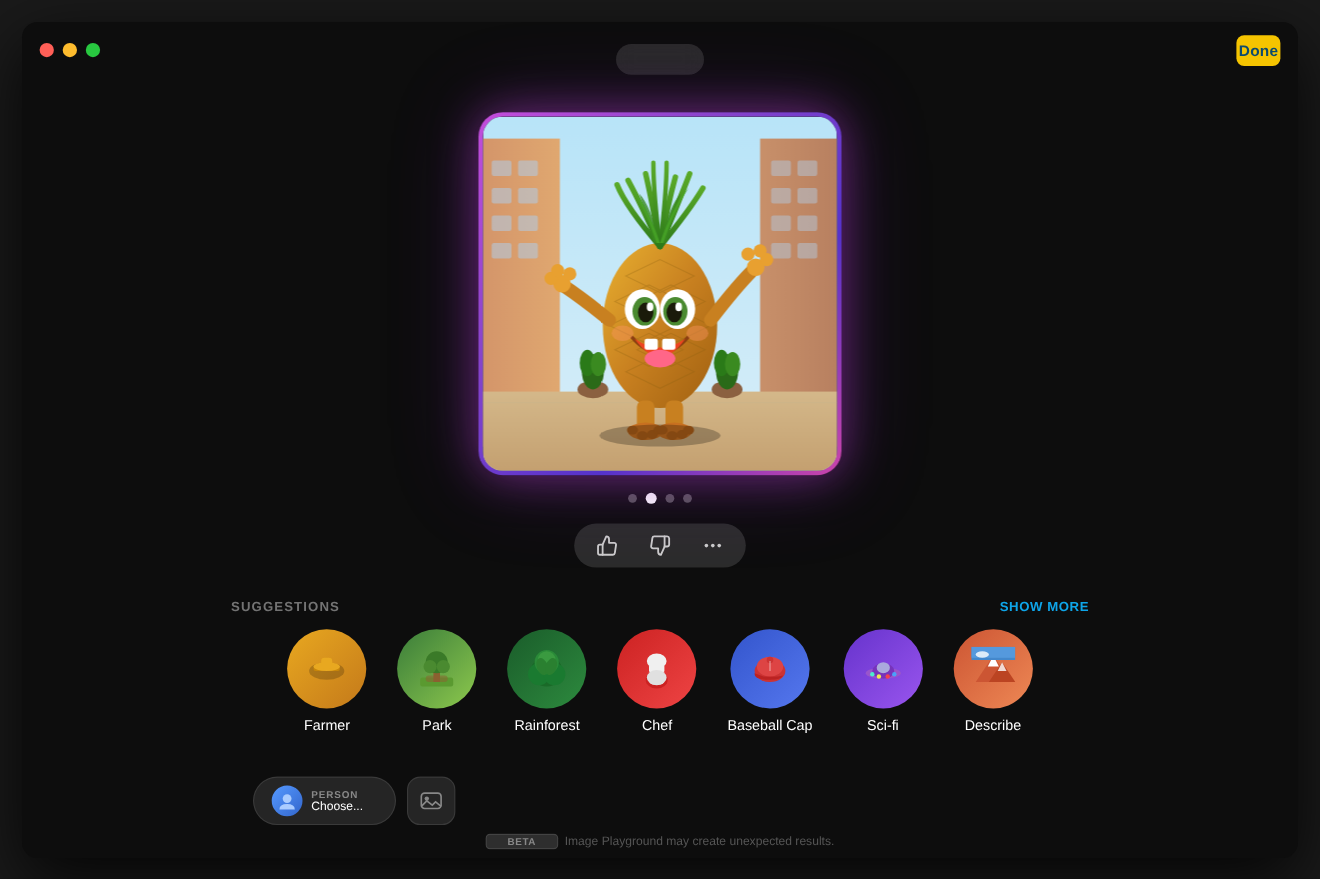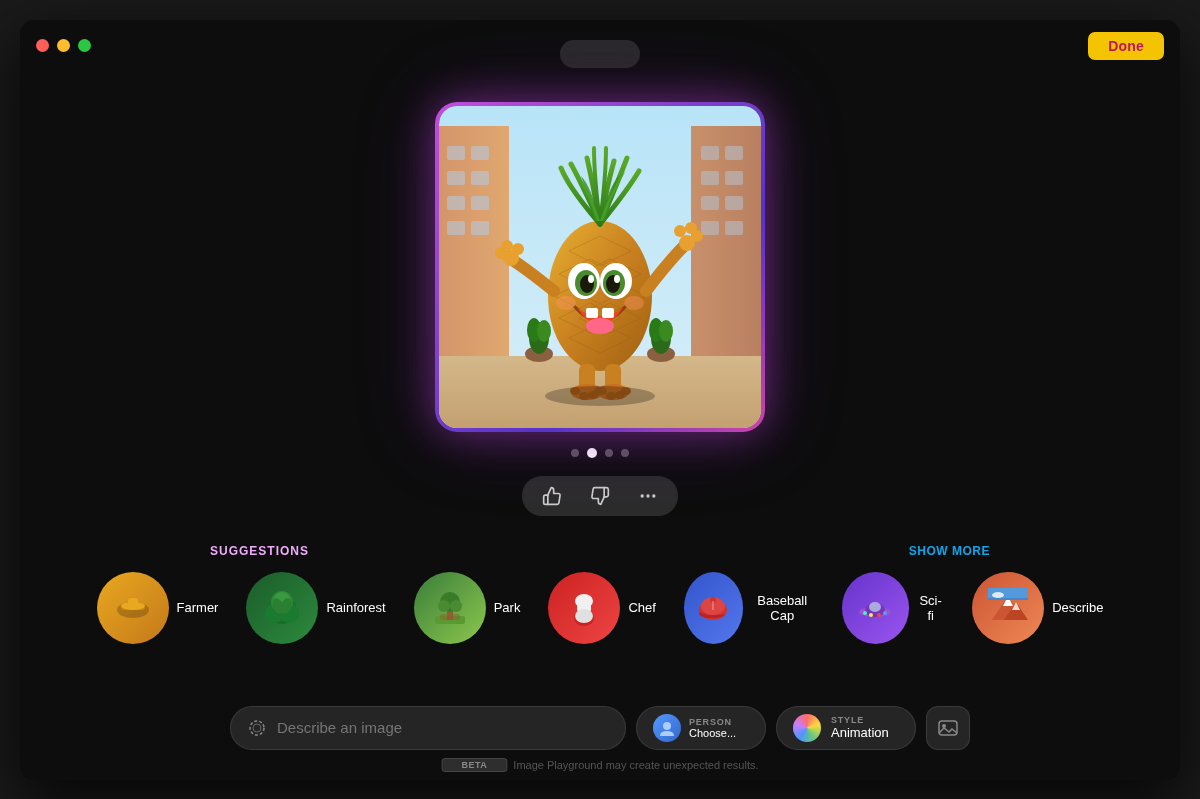--- a/index.html
+++ b/index.html
@@ -49,24 +49,24 @@
       height: 13px;
       border-radius: 50%;
     }
 
     .traffic-light.close { background: #ff5f57; }
     .traffic-light.minimize { background: #febc2e; }
     .traffic-light.maximize { background: #28c840; }
 
     .done-button {
       background: #f5c400;
-      color: #be185d;
+      color: #0c4a6e;
       border: none;
       border-radius: 7px;
-      padding: 6px 20px;
+      padding: 6px 2px;
       font-size: 14px;
       font-weight: 600;
       cursor: pointer;
       letter-spacing: 0.2px;
     }
 
     
     .content {
       position: absolute;
       top: 52px;
@@ -173,21 +173,21 @@
     }
 
     .suggestions-header {
       display: flex;
       justify-content: space-between;
       align-items: center;
       margin-bottom: 14px;
     }
 
     .suggestions-title {
-      color: #f0abfc;
+      color: #737373;
       font-size: 12px;
       font-weight: 700;
       letter-spacing: 1px;
       text-transform: uppercase;
     }
 
     .show-more {
       color: #0ea5e9;
       font-size: 12px;
       font-weight: 700;
@@ -198,20 +198,21 @@
 
     .suggestions-grid {
       display: flex;
       gap: 28px;
       align-items: center;
       justify-content: center;
     }
 
     .suggestion-item {
       display: flex;
+      flex-direction: column;
       align-items: center;
       gap: 8px;
       cursor: pointer;
     }
 
     .suggestion-icon {
       width: 72px;
       height: 72px;
       border-radius: 50%;
       overflow: hidden;
@@ -620,52 +621,52 @@
               <ellipse cx="20" cy="22" rx="16" ry="8" fill="rgba(0,0,0,0.2)"></ellipse>
               <rect x="8" y="18" width="24" height="4" rx="2" fill="#c8860a"></rect>
               <ellipse cx="20" cy="18" rx="12" ry="4" fill="#e8a820"></ellipse>
               <rect x="15" y="10" width="10" height="10" rx="3" fill="#e8a820"></rect>
             </svg>
           </div>
           <span class="suggestion-label">Farmer</span>
         </div>
 
         <div class="suggestion-item">
-          <div class="suggestion-icon icon-rainforest">
-            <svg width="40" height="40" viewBox="0 0 40 40" xmlns="http://www.w3.org/2000/svg">
-              <rect x="0" y="0" width="40" height="40" rx="20" fill="transparent"></rect>
-              <circle cx="20" cy="22" r="14" fill="#1a6a28"></circle>
-              <circle cx="13" cy="25" r="10" fill="#1a7a30"></circle>
-              <circle cx="27" cy="25" r="10" fill="#1a7a30"></circle>
-              <circle cx="20" cy="14" r="11" fill="#2a8a38"></circle>
-              <circle cx="20" cy="12" r="8" fill="#3a9a40"></circle>
-
-              <ellipse cx="16" cy="18" rx="5" ry="8" fill="#2a8030" transform="rotate(-20, 16, 18)"></ellipse>
-              <ellipse cx="24" cy="18" rx="5" ry="8" fill="#2a8030" transform="rotate(20, 24, 18)"></ellipse>
-            </svg>
-          </div>
-          <span class="suggestion-label">Rainforest</span>
-        </div>
-
-        <div class="suggestion-item">
           <div class="suggestion-icon icon-park">
             <svg width="40" height="40" viewBox="0 0 40 40" xmlns="http://www.w3.org/2000/svg">
               <rect x="0" y="0" width="40" height="40" rx="20" fill="transparent"></rect>
               <rect x="5" y="28" width="30" height="8" rx="2" fill="#5a9a30"></rect>
               <rect x="17" y="20" width="6" height="12" fill="#8b6030"></rect>
               <rect x="10" y="26" width="20" height="6" rx="3" fill="#8b6030" opacity="0.5"></rect>
               <circle cx="20" cy="14" r="10" fill="#3a7a28"></circle>
               <circle cx="14" cy="18" r="6" fill="#4a8a30"></circle>
               <circle cx="26" cy="18" r="6" fill="#4a8a30"></circle>
             </svg>
           </div>
           <span class="suggestion-label">Park</span>
         </div>
 
         <div class="suggestion-item">
+          <div class="suggestion-icon icon-rainforest">
+            <svg width="40" height="40" viewBox="0 0 40 40" xmlns="http://www.w3.org/2000/svg">
+              <rect x="0" y="0" width="40" height="40" rx="20" fill="transparent"></rect>
+              <circle cx="20" cy="22" r="14" fill="#1a6a28"></circle>
+              <circle cx="13" cy="25" r="10" fill="#1a7a30"></circle>
+              <circle cx="27" cy="25" r="10" fill="#1a7a30"></circle>
+              <circle cx="20" cy="14" r="11" fill="#2a8a38"></circle>
+              <circle cx="20" cy="12" r="8" fill="#3a9a40"></circle>
+
+              <ellipse cx="16" cy="18" rx="5" ry="8" fill="#2a8030" transform="rotate(-20, 16, 18)"></ellipse>
+              <ellipse cx="24" cy="18" rx="5" ry="8" fill="#2a8030" transform="rotate(20, 24, 18)"></ellipse>
+            </svg>
+          </div>
+          <span class="suggestion-label">Rainforest</span>
+        </div>
+
+        <div class="suggestion-item">
           <div class="suggestion-icon icon-chef">
             <svg width="40" height="40" viewBox="0 0 40 40" xmlns="http://www.w3.org/2000/svg">
               <ellipse cx="20" cy="30" rx="10" ry="8" fill="#cc2222"></ellipse>
               <rect x="14" y="20" width="12" height="14" rx="2" fill="#f0f0f0"></rect>
 
               <rect x="13" y="17" width="14" height="6" rx="1" fill="#f0f0f0"></rect>
               <ellipse cx="20" cy="13" rx="9" ry="7" fill="#f0f0f0"></ellipse>
               <ellipse cx="20" cy="28" rx="9" ry="7" fill="#e0e0e0"></ellipse>
             </svg>
           </div>
@@ -726,50 +727,34 @@
           </div>
           <span class="suggestion-label">Describe</span>
         </div>
 
       </div>
     </div>
 
   </div>
 
   <div class="bottom-bar">
-    <div class="search-input-container">
-      <div class="search-icon-wrapper">
-        <svg width="18" height="18" viewBox="0 0 18 18" xmlns="http://www.w3.org/2000/svg">
-          <circle cx="9" cy="9" r="7" fill="none" stroke="#888" stroke-width="1.5" stroke-dasharray="3 2"></circle>
-          <circle cx="9" cy="9" r="4" fill="none" stroke="#666" stroke-width="1"></circle>
-        </svg>
-      </div>
-      <input type="text" class="search-input" placeholder="Describe an image" style="">
-    </div>
 
     <div class="person-button">
       <div class="person-avatar">
         <svg width="20" height="20" viewBox="0 0 20 20" xmlns="http://www.w3.org/2000/svg">
           <circle cx="10" cy="8" r="4" fill="#aaccff"></circle>
           <path d="M3,18 Q3,13 10,13 Q17,13 17,18 Z" fill="#aaccff"></path>
         </svg>
       </div>
       <div class="person-text">
         <span class="person-label">PERSON</span>
         <span class="person-value">Choose...</span>
       </div>
     </div>
 
-    <div class="style-button">
-      <div class="style-sphere"></div>
-      <div class="style-text">
-        <span class="style-label">STYLE</span>
-        <span class="style-value">Animation</span>
-      </div>
-    </div>
 
     <div class="image-button">
       <svg width="22" height="22" viewBox="0 0 22 22" xmlns="http://www.w3.org/2000/svg">
         <rect x="2" y="4" width="18" height="14" rx="3" fill="none" stroke="#888" stroke-width="1.5"></rect>
         <circle cx="7" cy="9" r="2" fill="#888"></circle>
         <path d="M2,16 L7,11 L12,15 L15,12 L20,16" fill="none" stroke="#888" stroke-width="1.5"></path>
       </svg>
     </div>
   </div>
 

